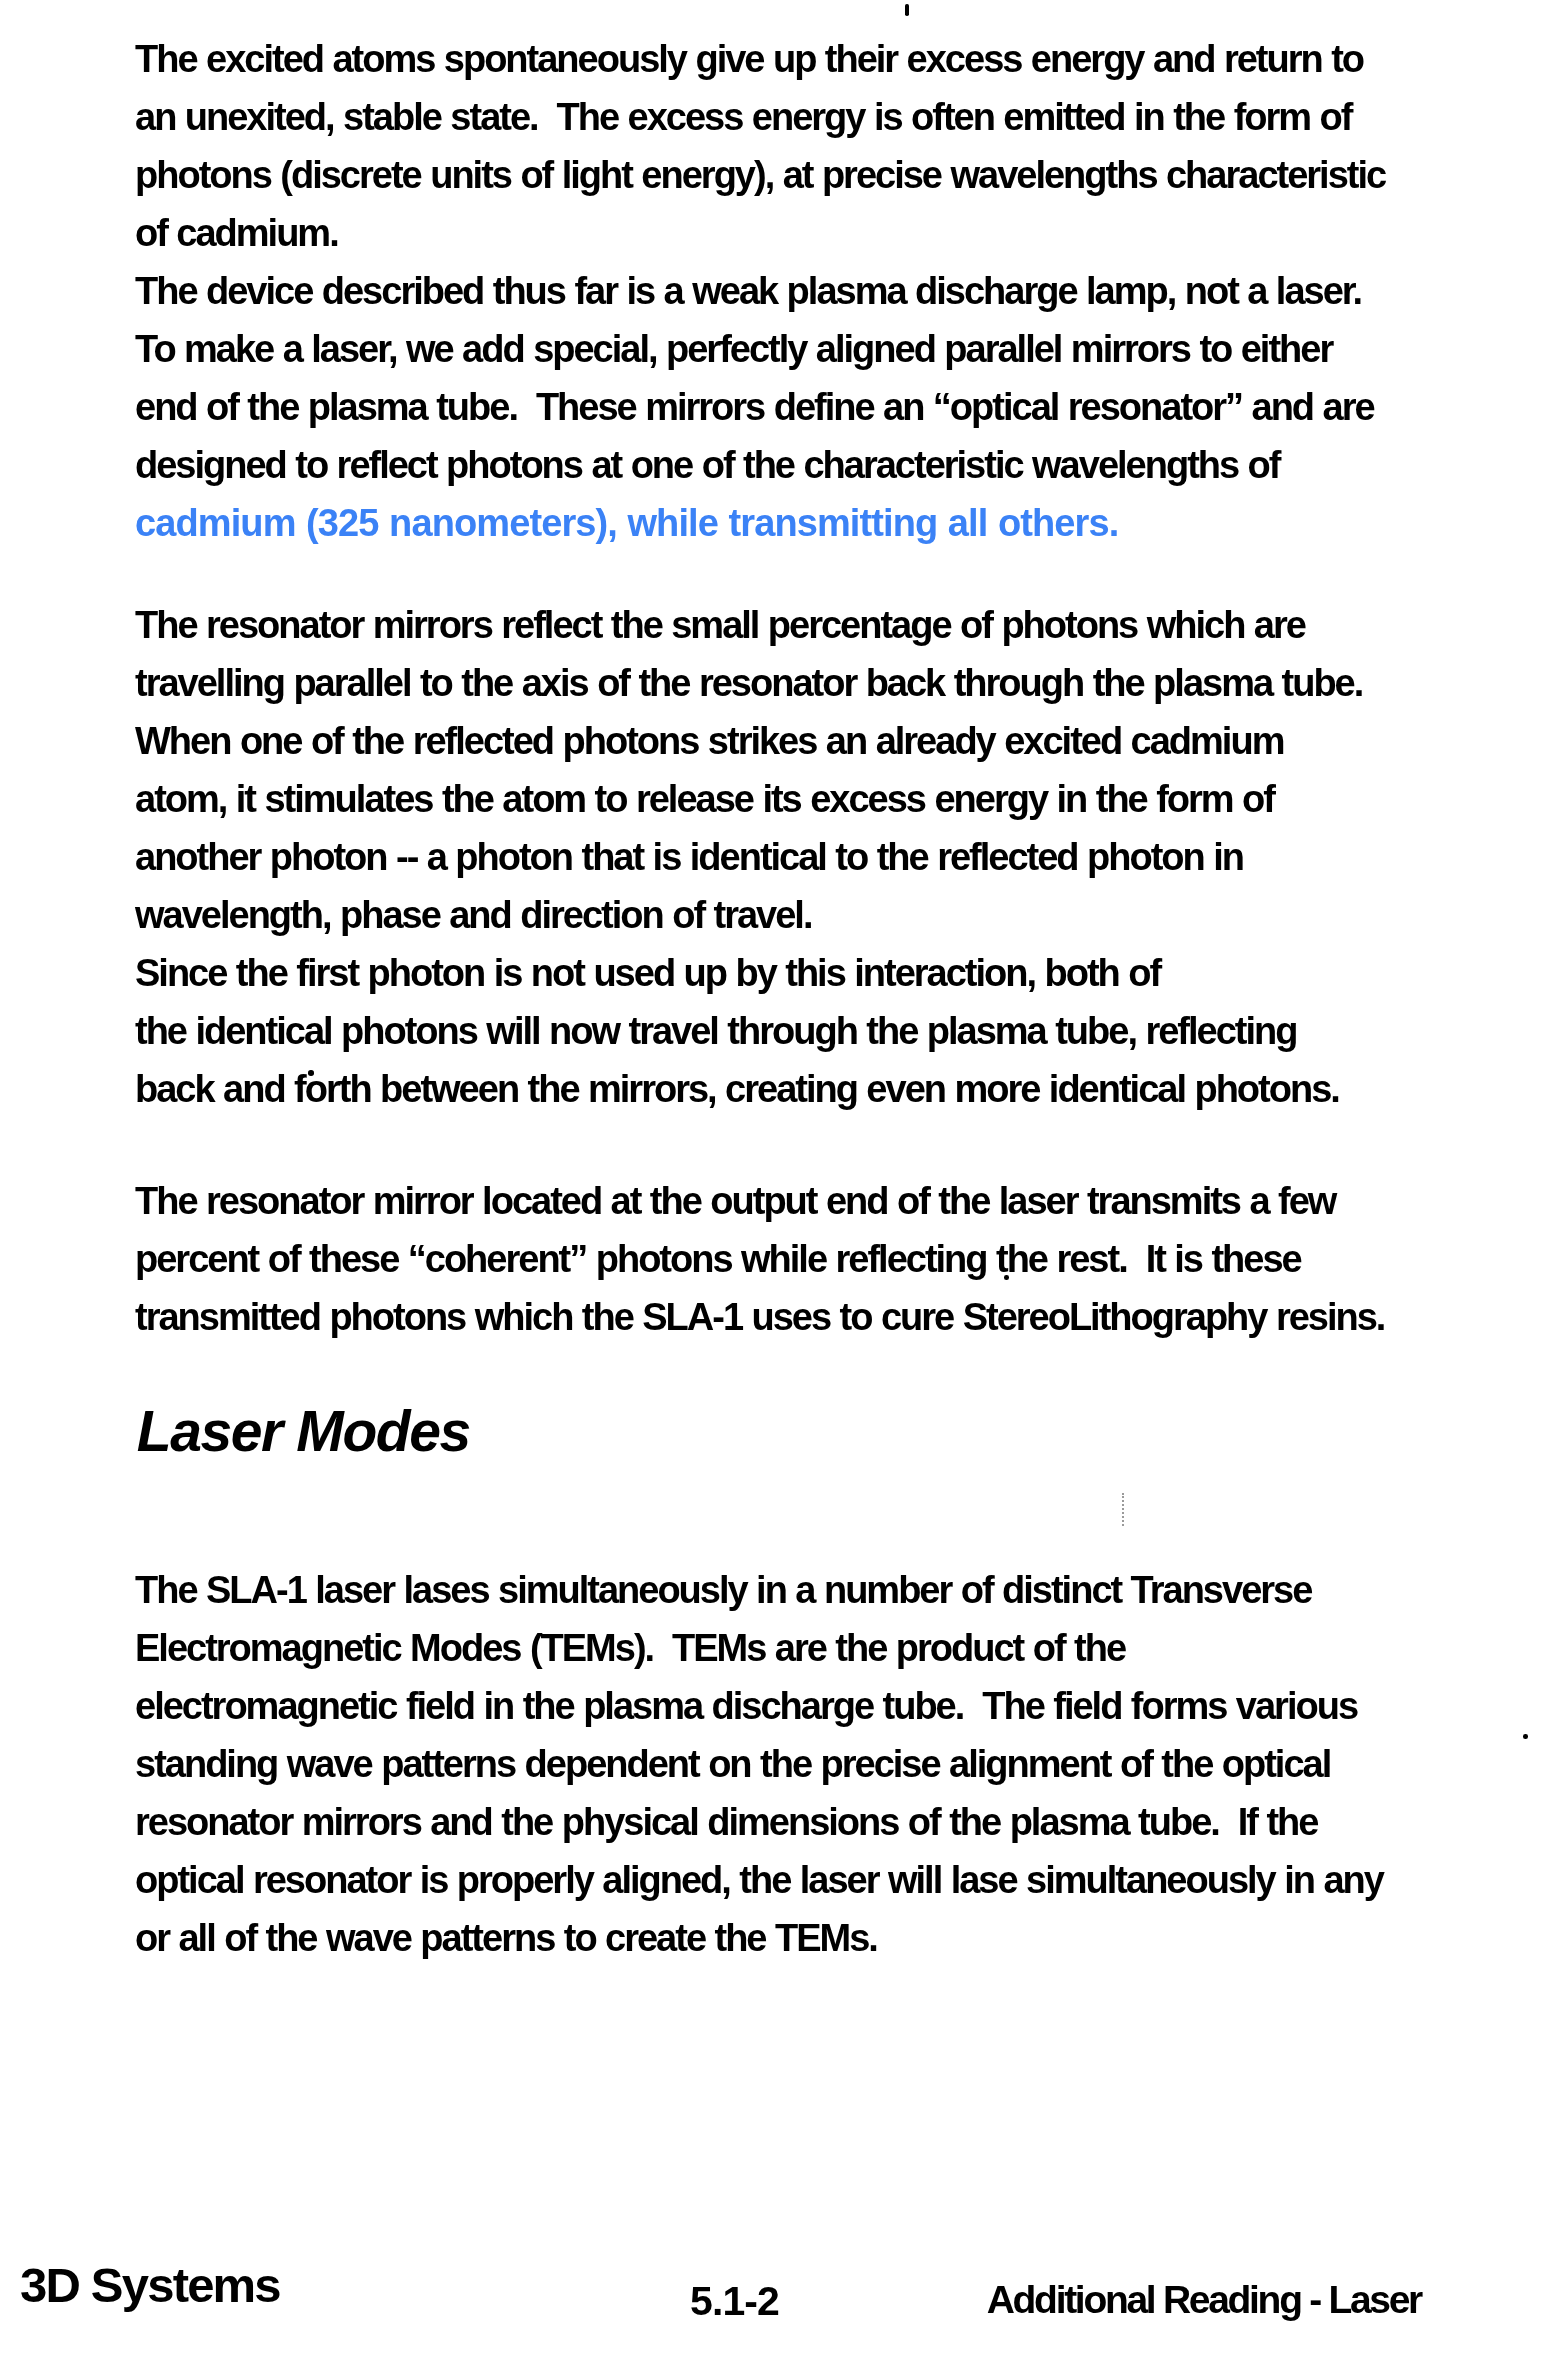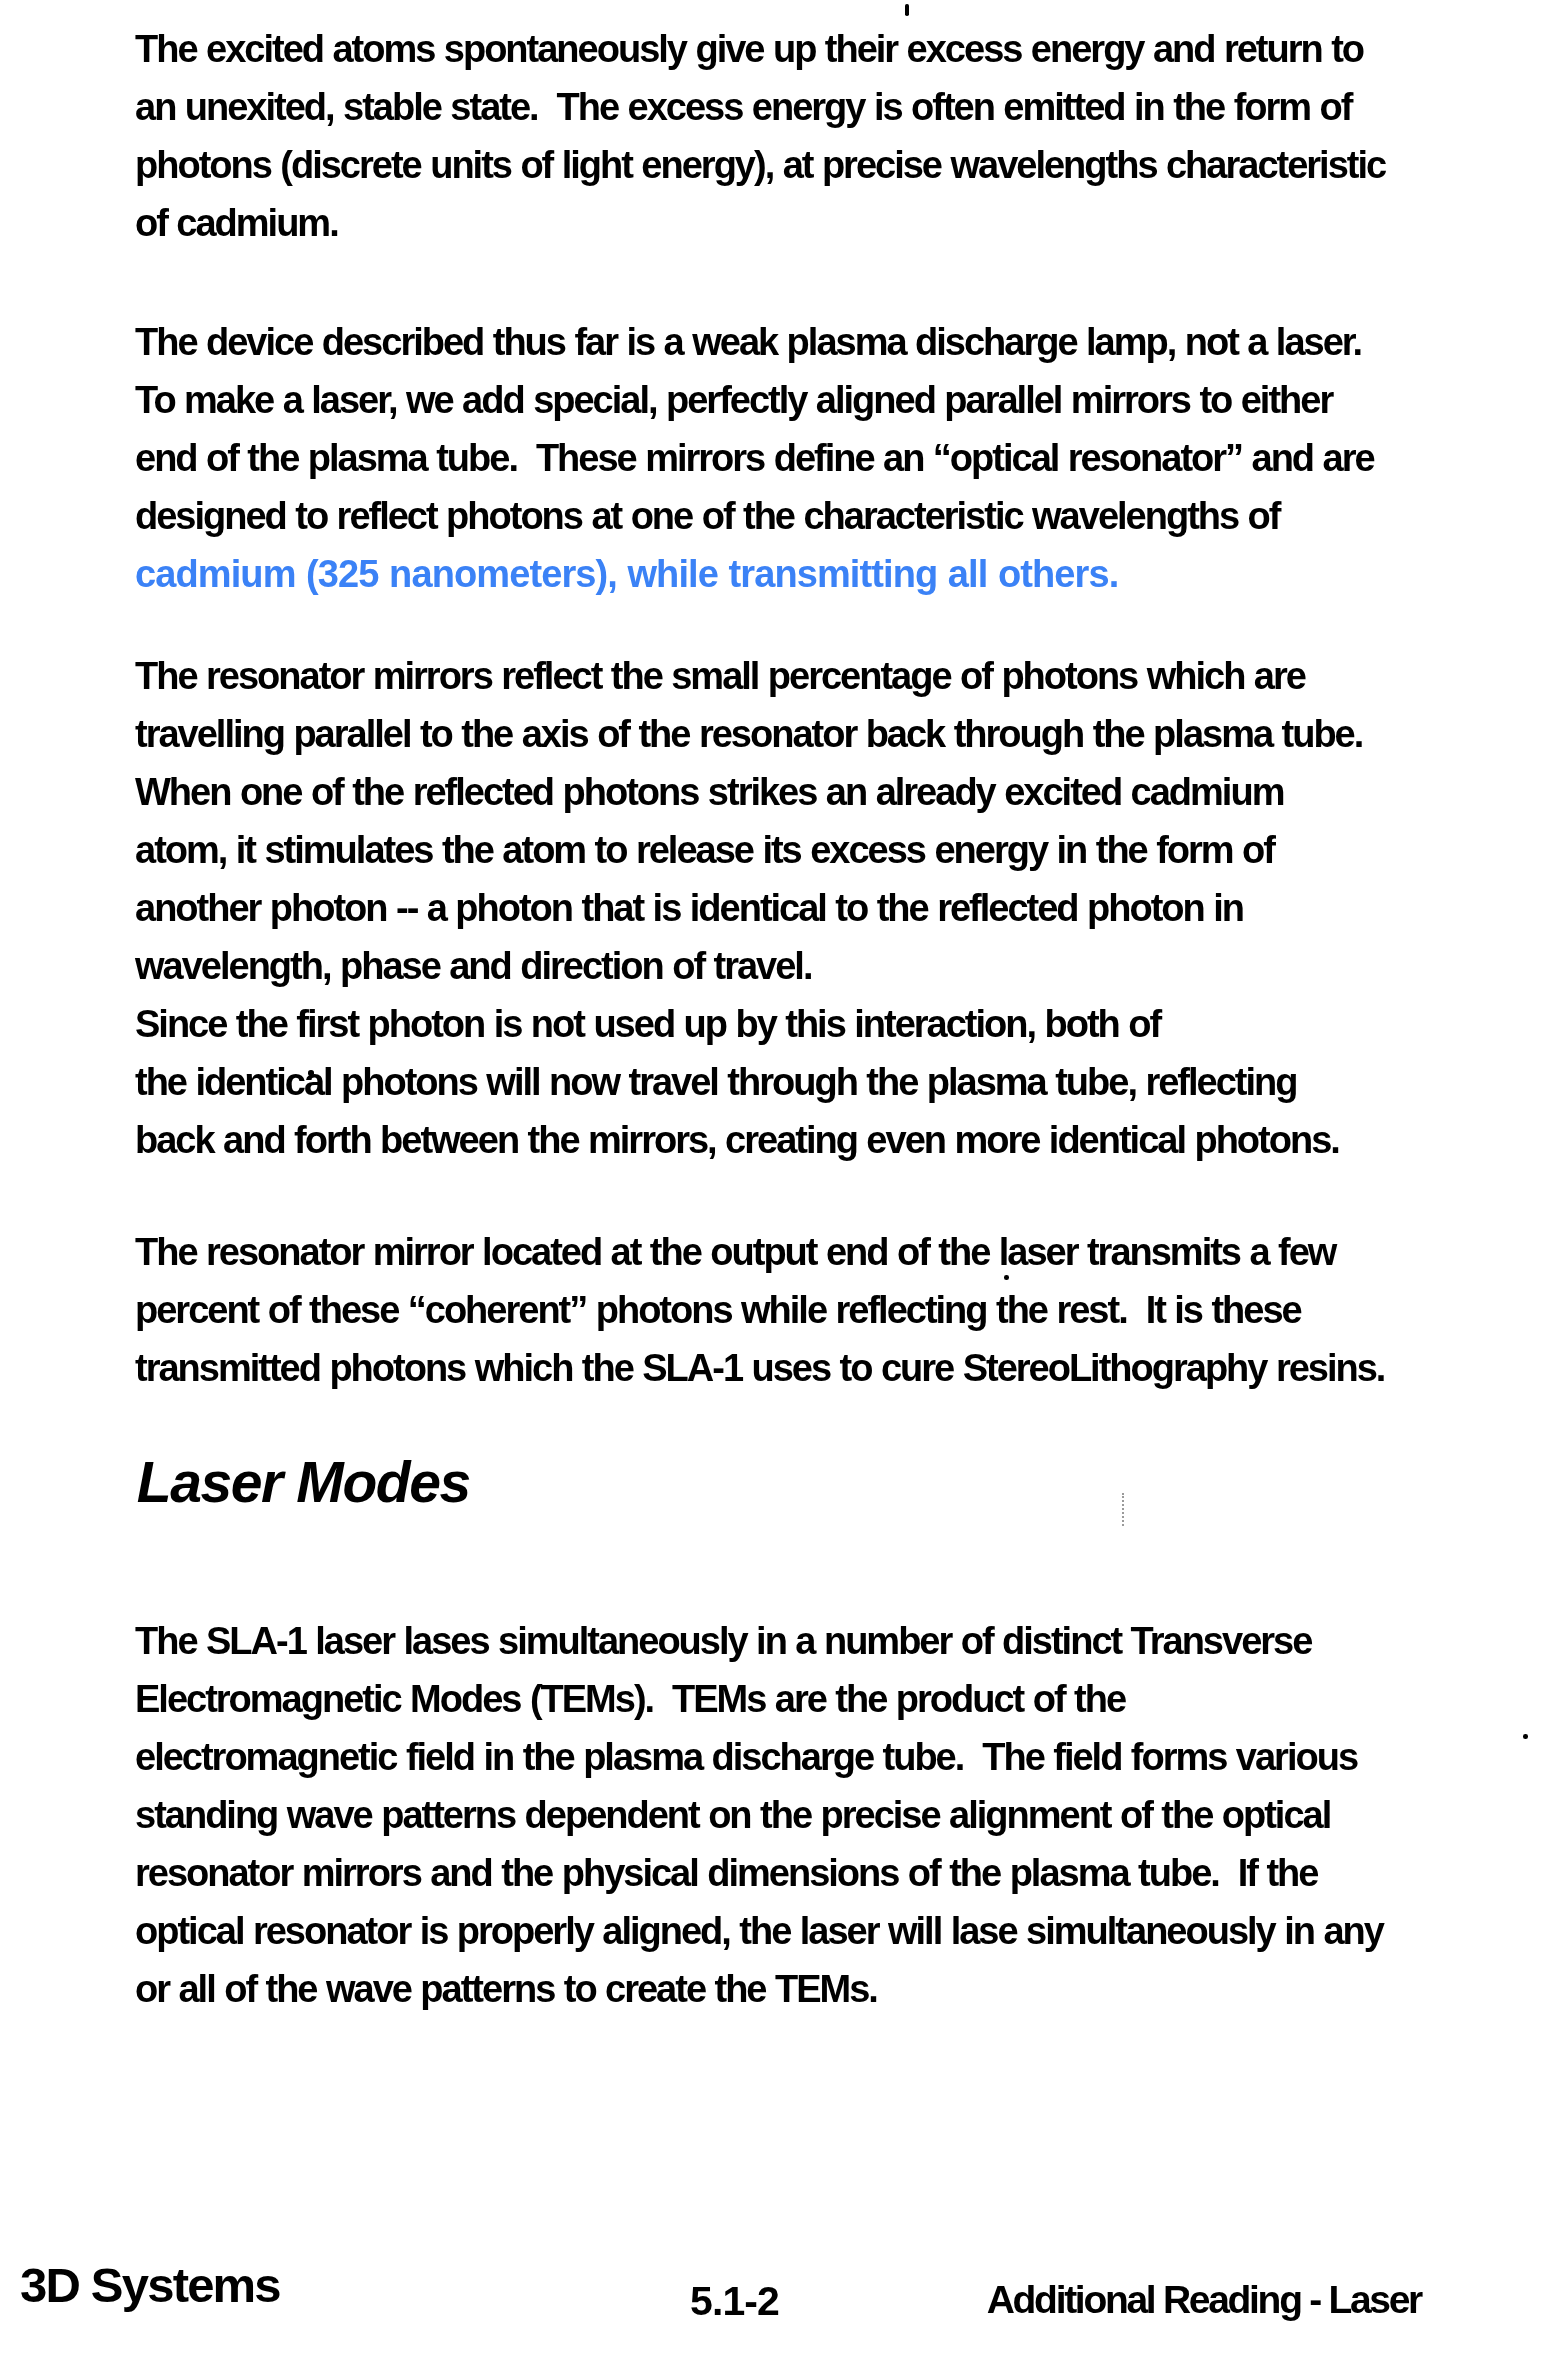--- a/index.html
+++ b/index.html
@@ -19,22 +19,22 @@
   }
   .body-para{
     margin:0;
     white-space:pre;
     font-size:38px;
     line-height:58px;
     font-weight:700;
     letter-spacing:-2px;
     word-spacing:0.9px;
   }
-  .p1{margin-top:20px;}
-  .p2{margin-top:61px;}
+  .p1{margin-top:30px;}
+  .p2{}
   .p2-faded{
     font-weight:700;
     letter-spacing:-0.9px;
     color:#3b82f6;
   }
   .p3{margin-top:44px;}
   .p4{}
   .p5{margin-top:54px;}
   .heading{
     margin:48px 0 0 1.8px;

